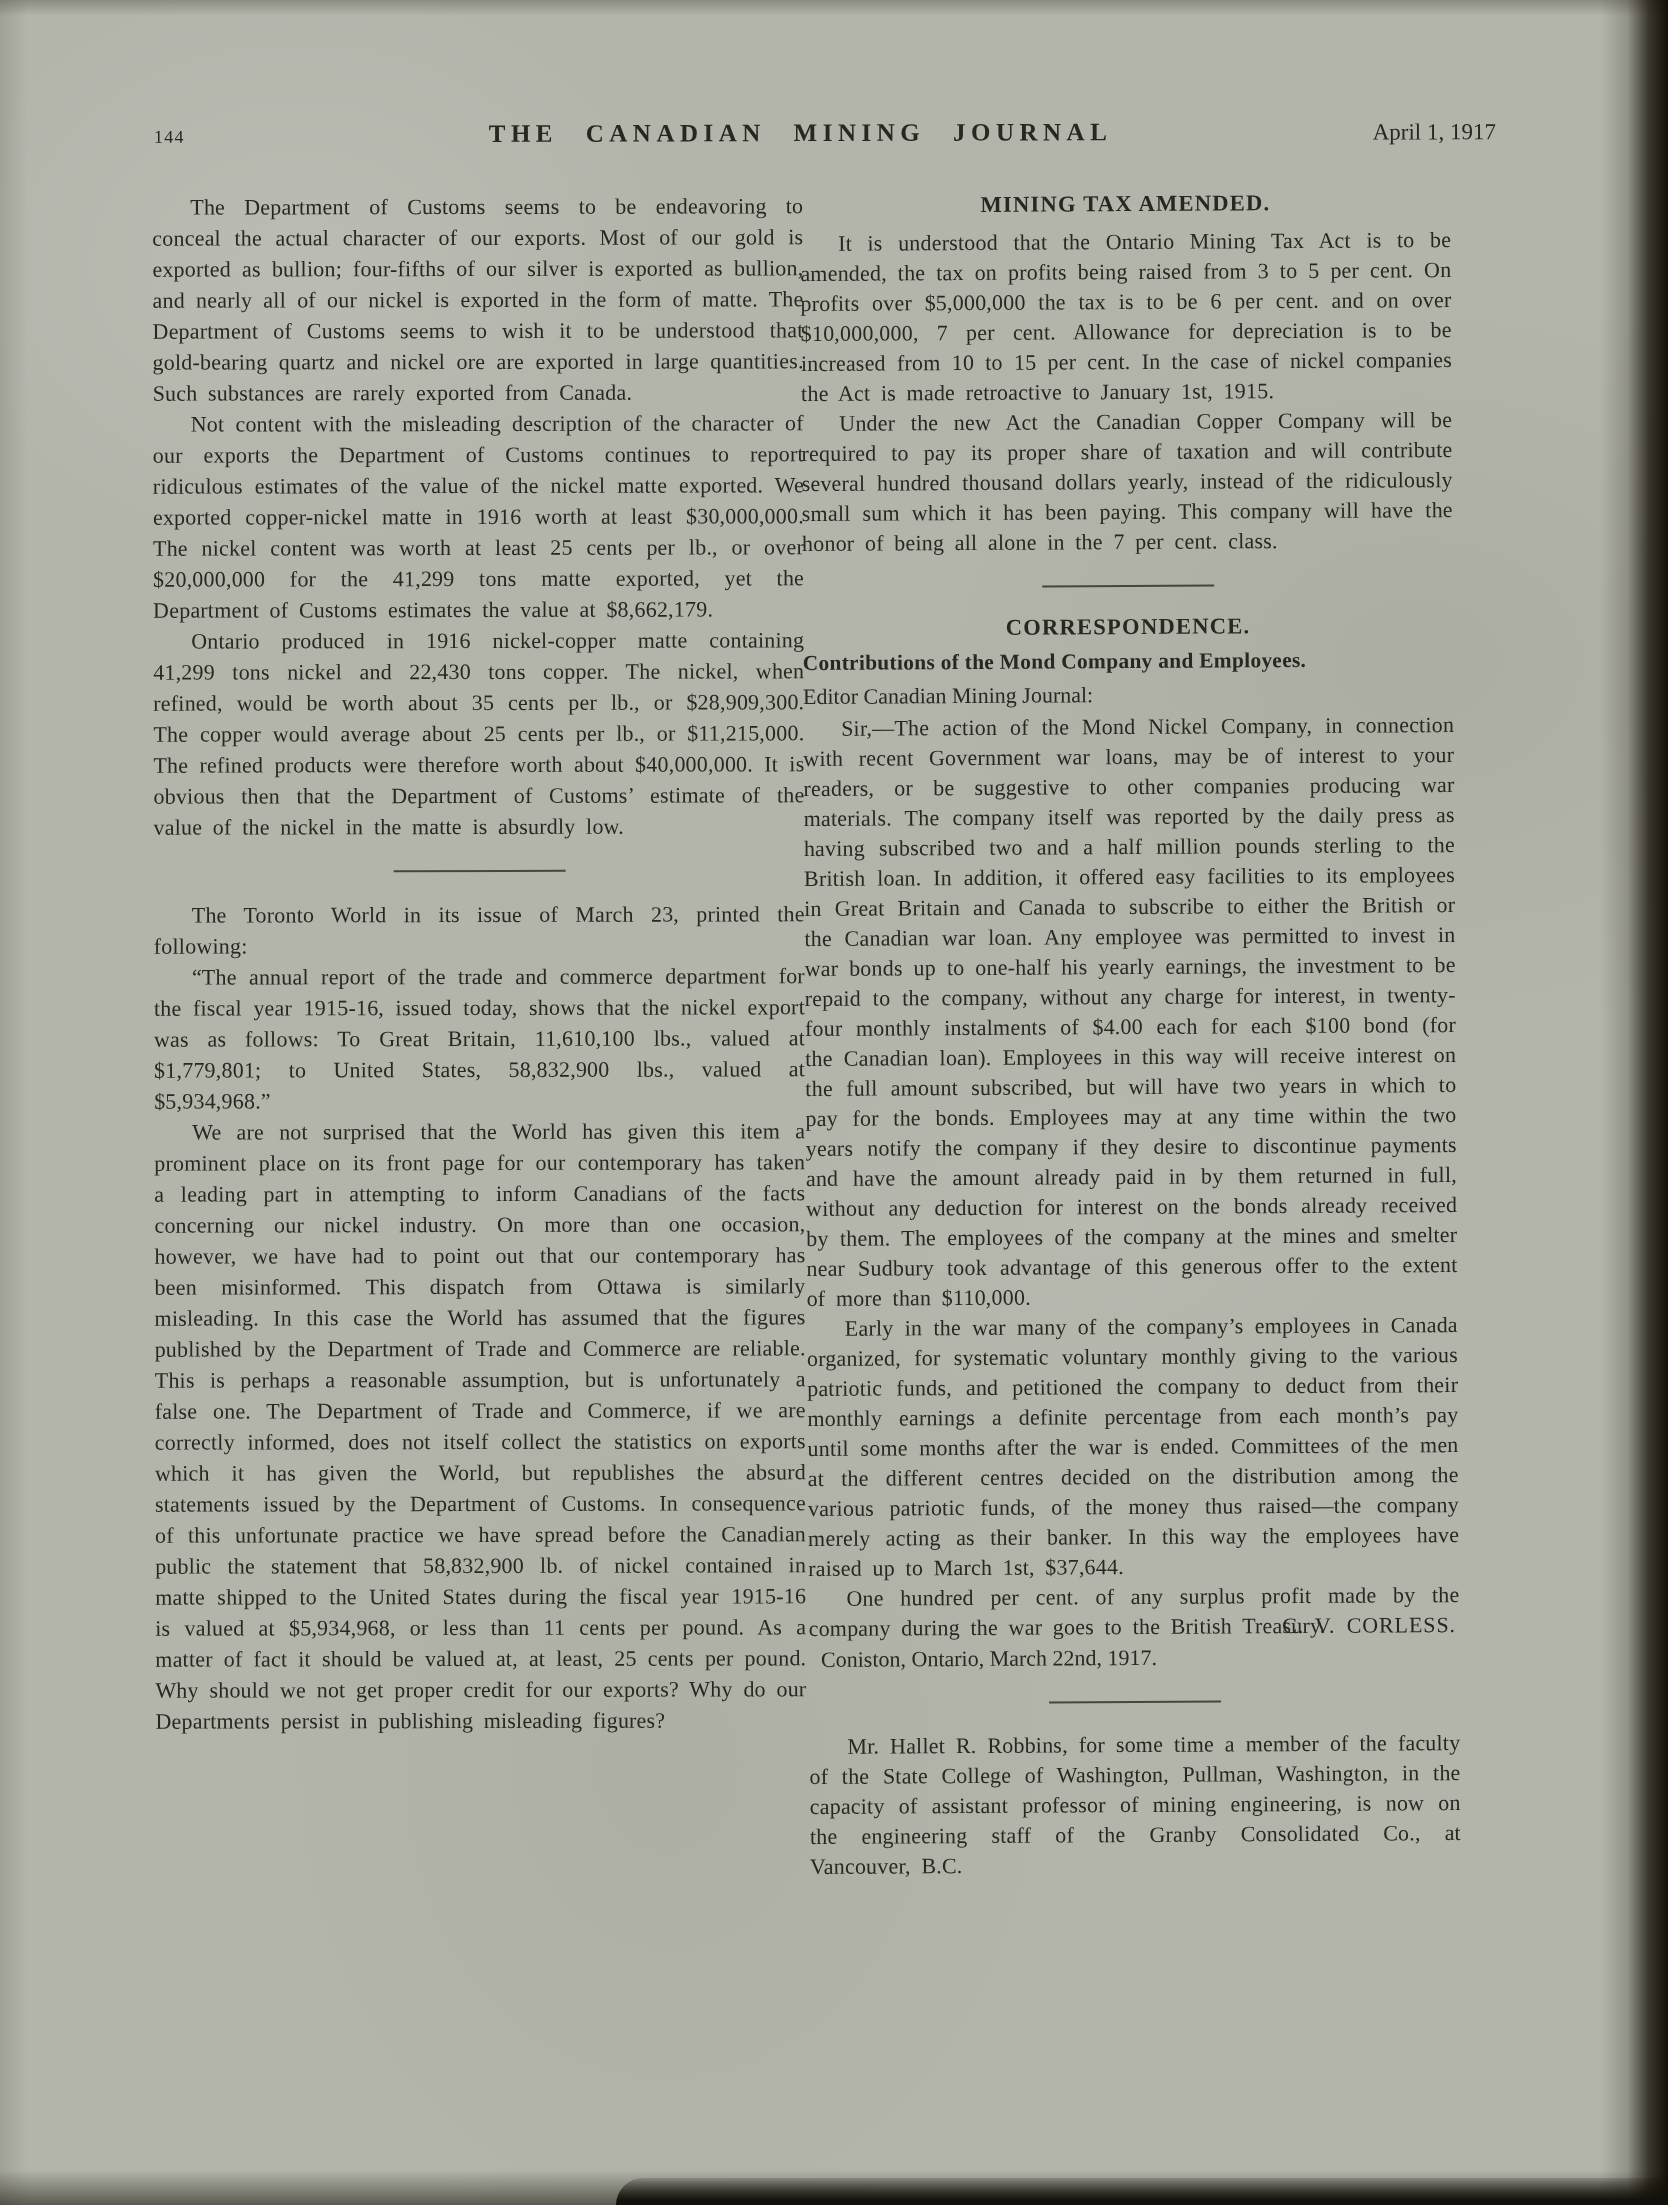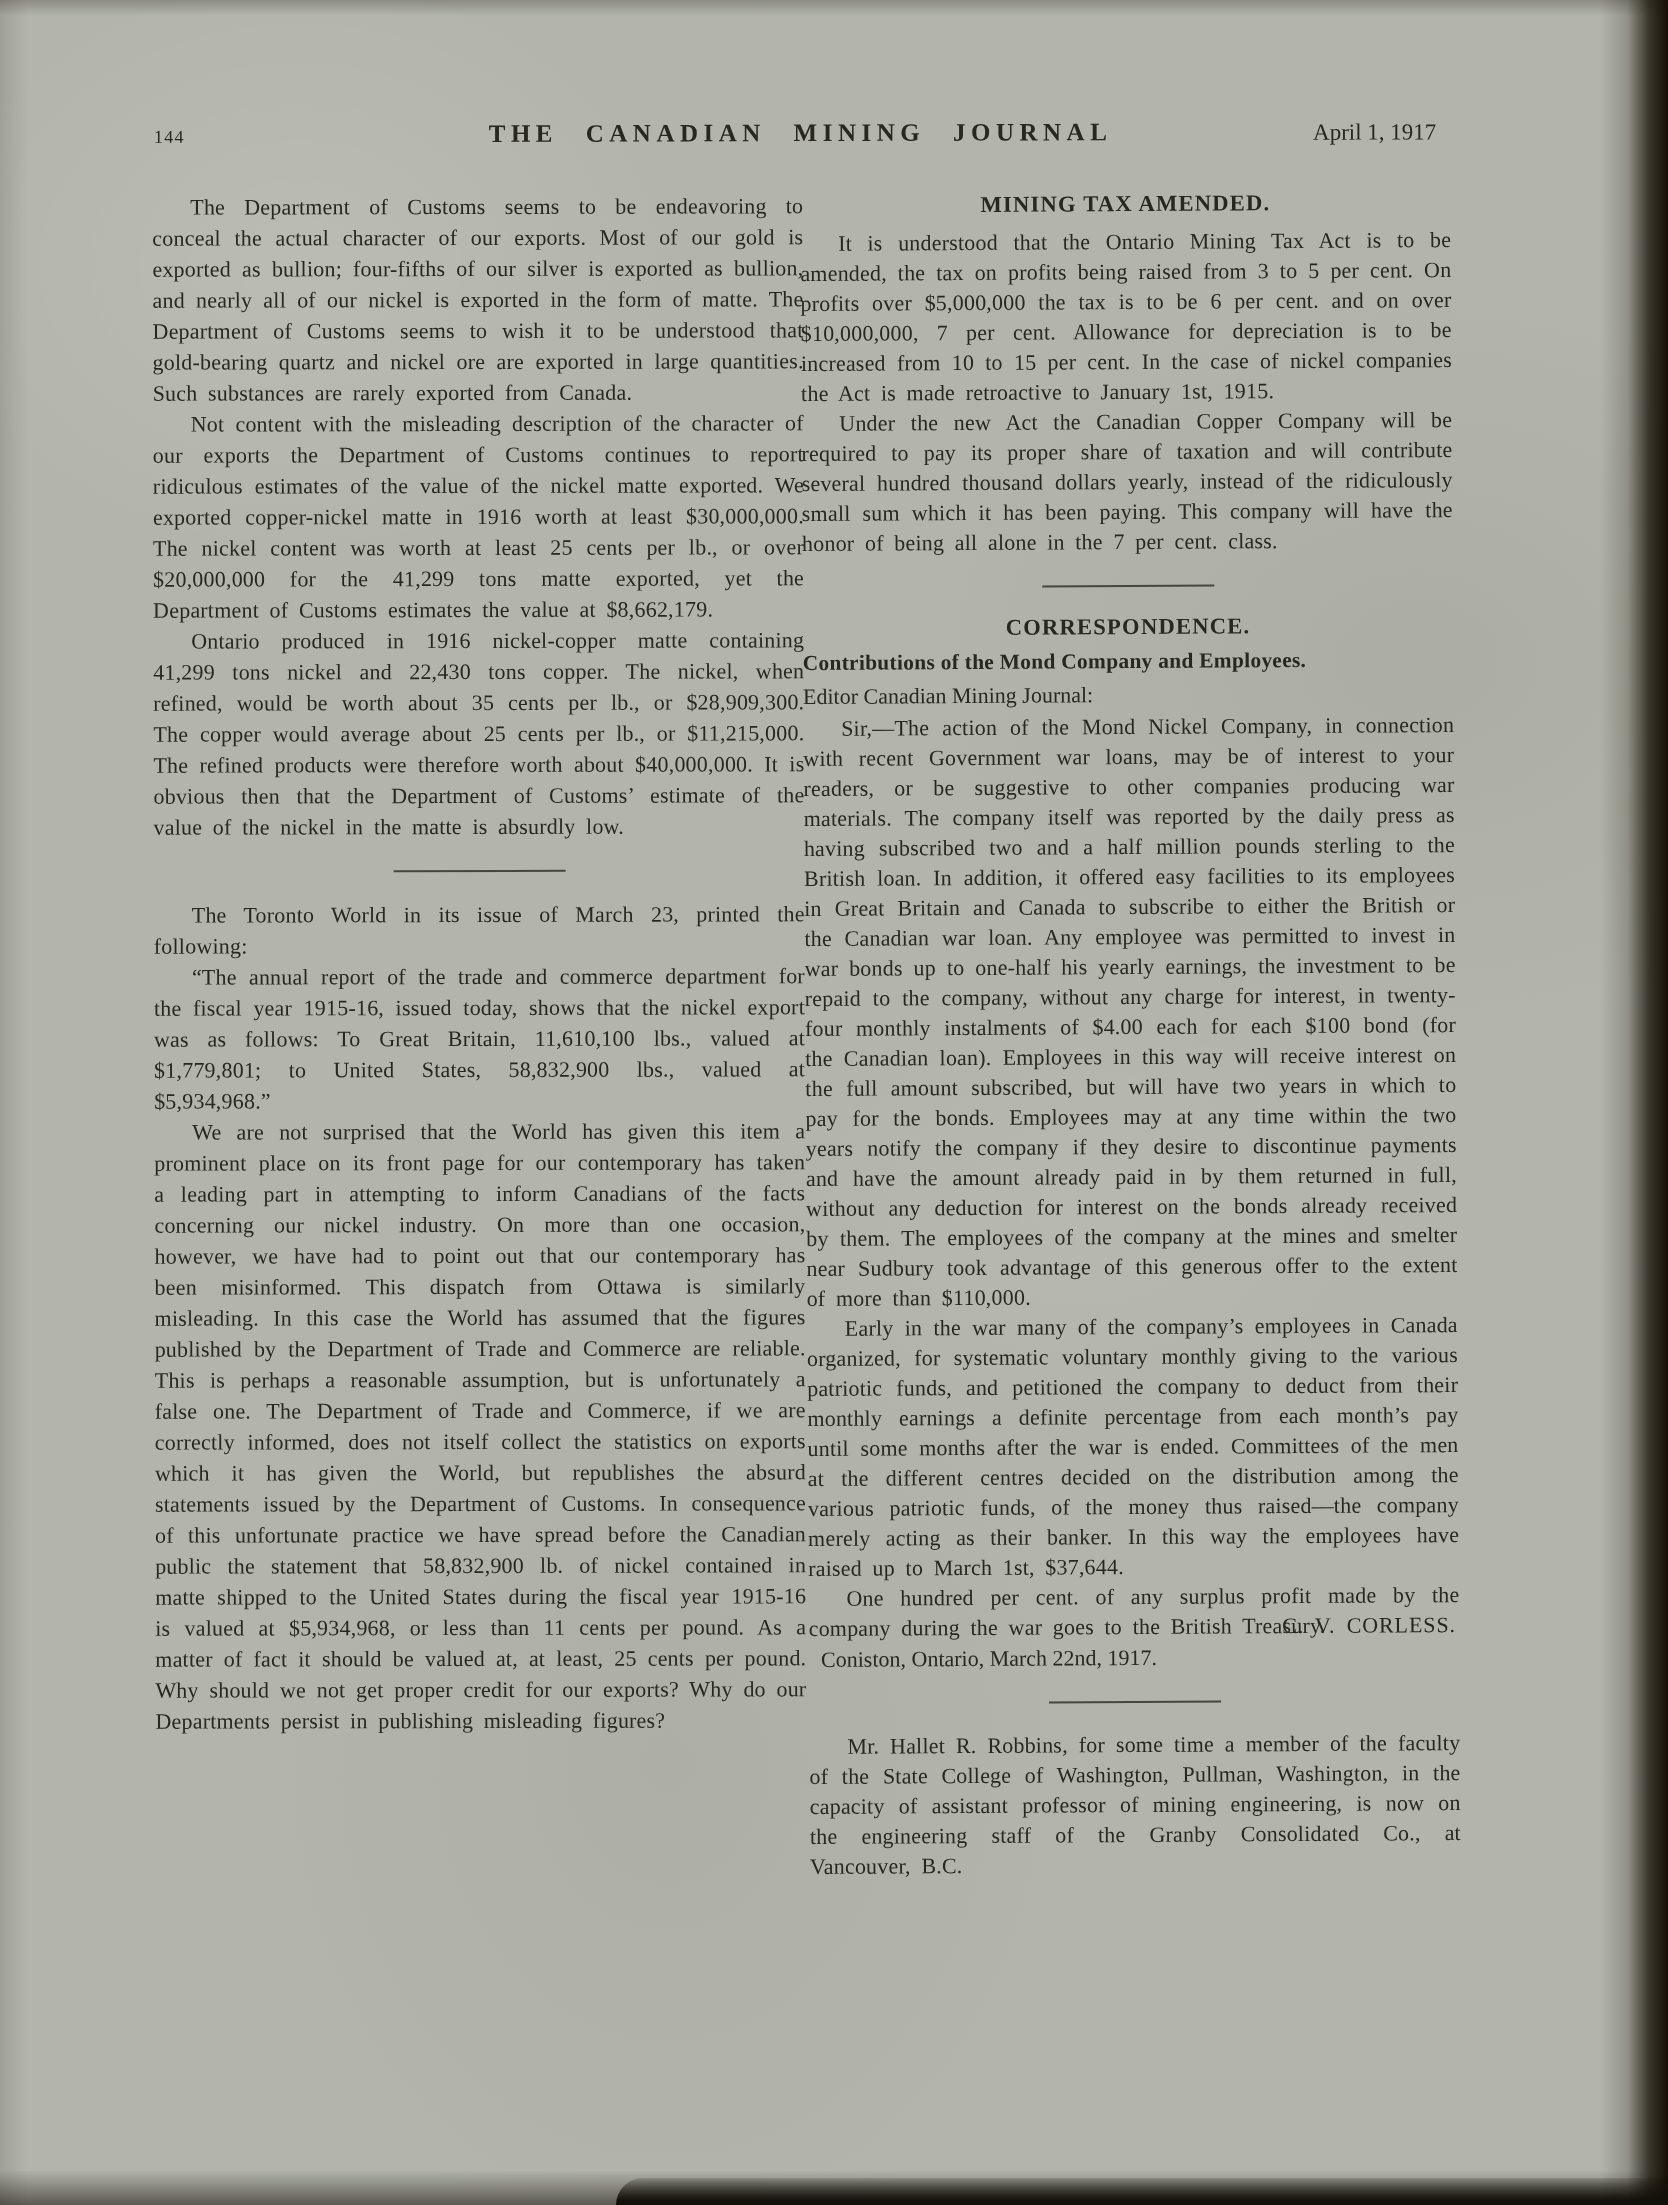--- a/index.html
+++ b/index.html
@@ -24,21 +24,21 @@
     top: 119px;
     width: 1342px;
   }
   .masthead {
     display: flex;
     align-items: baseline;
     transform: rotate(-0.15deg);
   }
   .pagenum  { width: 134px; font-size: 18px; letter-spacing: 1.2px; }
   .title    { flex: 1; text-align: center; font-size: 25px; font-weight: bold; letter-spacing: 5.5px; word-spacing: 16px; white-space: nowrap; }
-  .date     { width: 183px; font-size: 23px; }
+  .date     { width: 183px; text-align: right; font-size: 23px; }
   .columns  { display: flex; margin-top: 44px; }
   .col      { width: 651px; }
   .col-left  { transform: rotate(-0.12deg); }
   .col-right { transform: rotate(-0.35deg); }
   .para {
     font-size: 22px;
     line-height: 31px;
     text-align: justify;
     text-indent: 38px;
     word-spacing: 4.9px;

